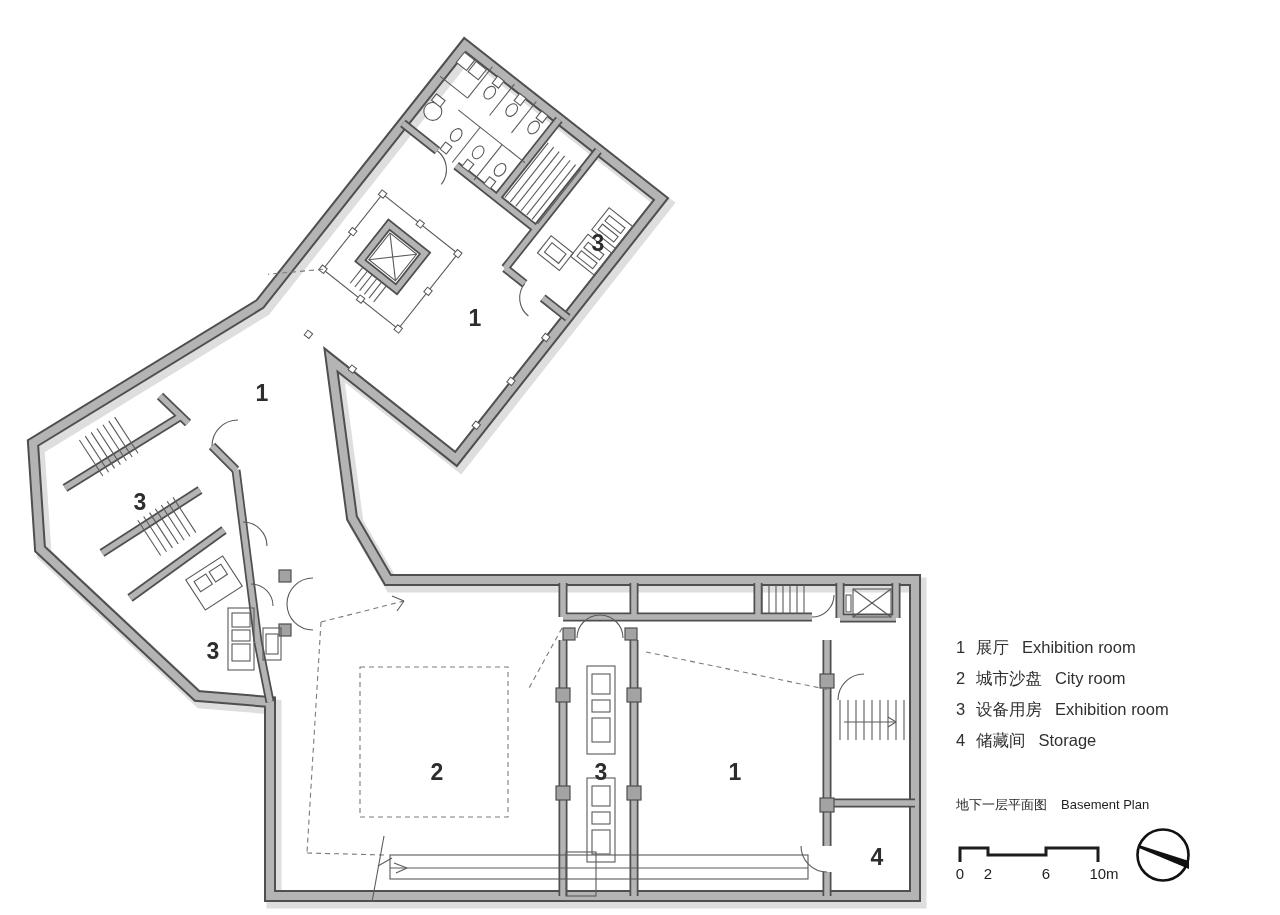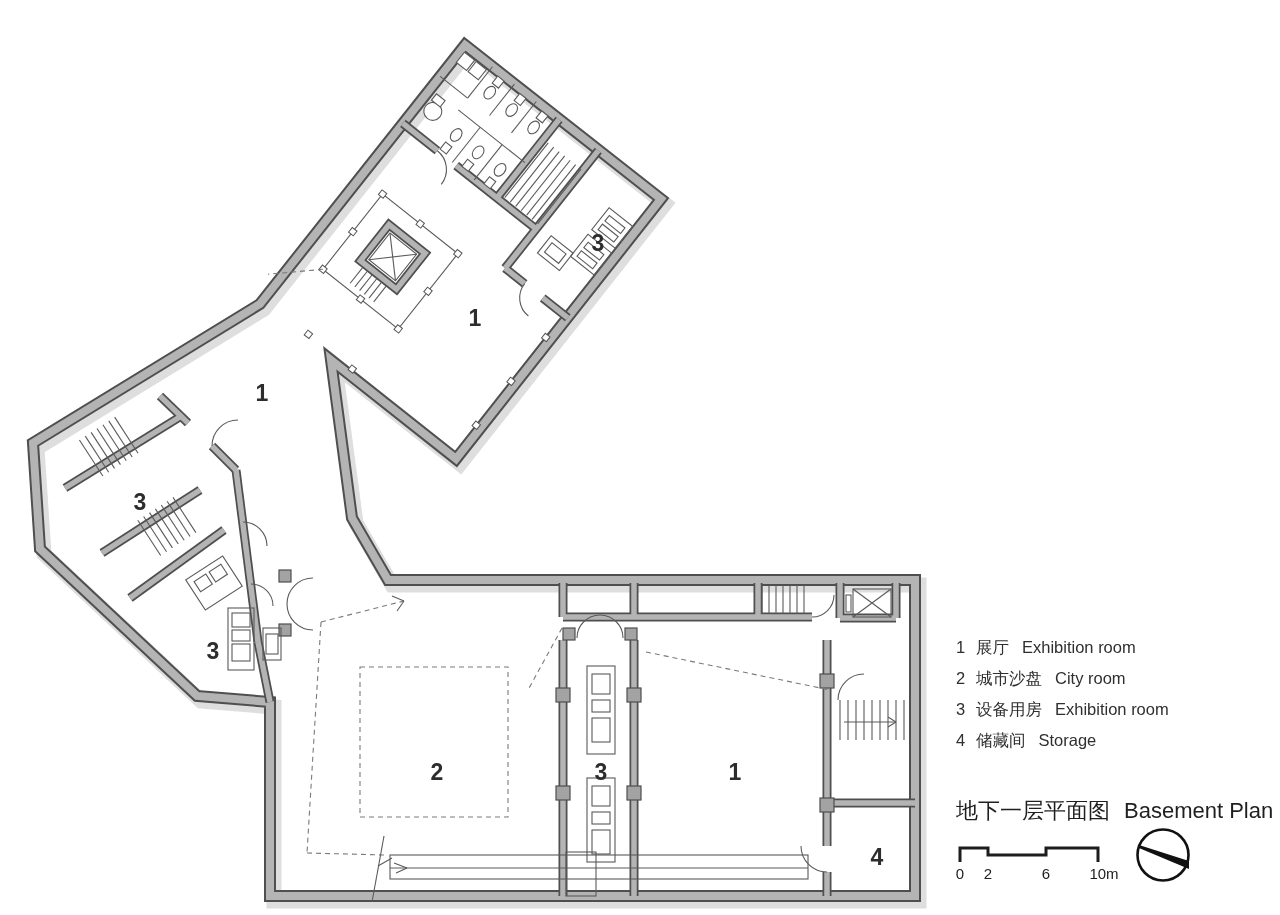--- a/index.html
+++ b/index.html
@@ -19,21 +19,21 @@
   .pil{fill:#a3a3a3;stroke:#4f4f4f;stroke-width:1.2;}
   .tick{fill:#fff;stroke:#555;stroke-width:1;}
   .rl{font:600 23px "Liberation Sans",sans-serif;fill:#2d2d2d;text-anchor:middle;}
   .sb{stroke:#1d1d1d;stroke-width:3;fill:none;}
   .sbt{font:15px "Liberation Sans",sans-serif;fill:#1d1d1d;text-anchor:middle;}
   
   .legend{position:absolute;left:956px;top:637px;color:#2f2f2f;font-size:16.5px;}
   .legend-row{display:flex;align-items:baseline;height:31px;}
   .legend-num{width:20px;}
   .legend-zh{margin-right:13px;text-align:center;}
-  .titleblk{position:absolute;left:956px;top:796px;color:#1f1f1f;font-size:22px;}
+  .titleblk{position:absolute;left:956px;top:796px;color:#1f1f1f;font-size:13px;}
   .titleblk .tzh{margin-right:14px;}
 </style>
 </head>
 <body>
 
 <div id="stage">
 
 <svg width="1280" height="915" viewBox="0 0 1280 915">
   <defs>
 

